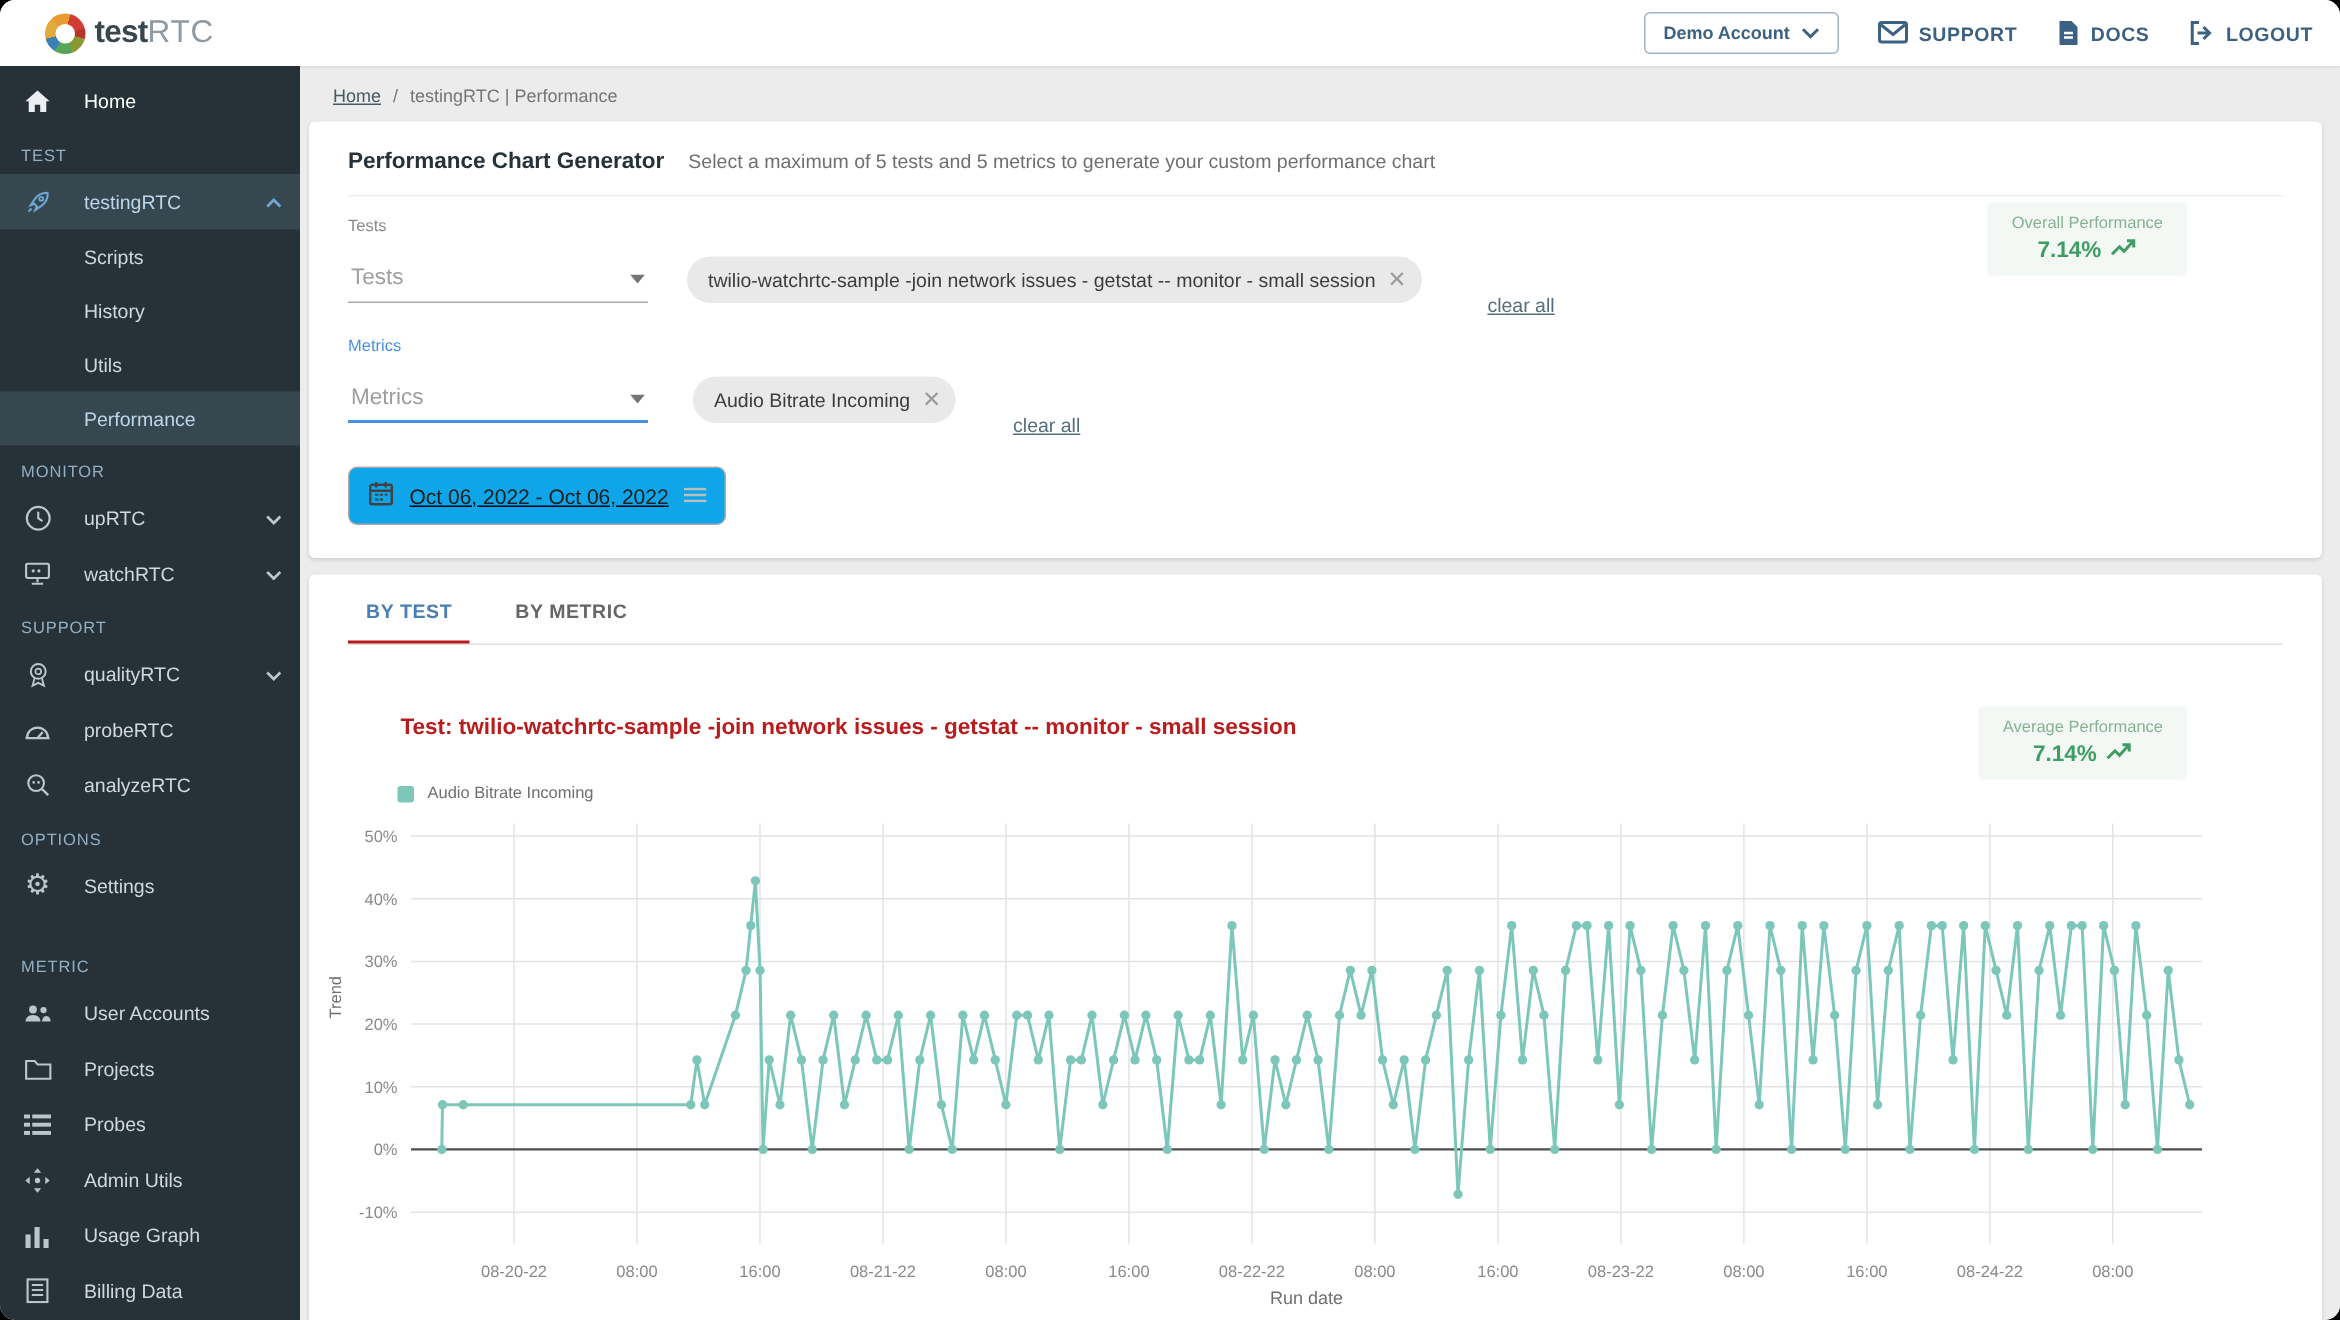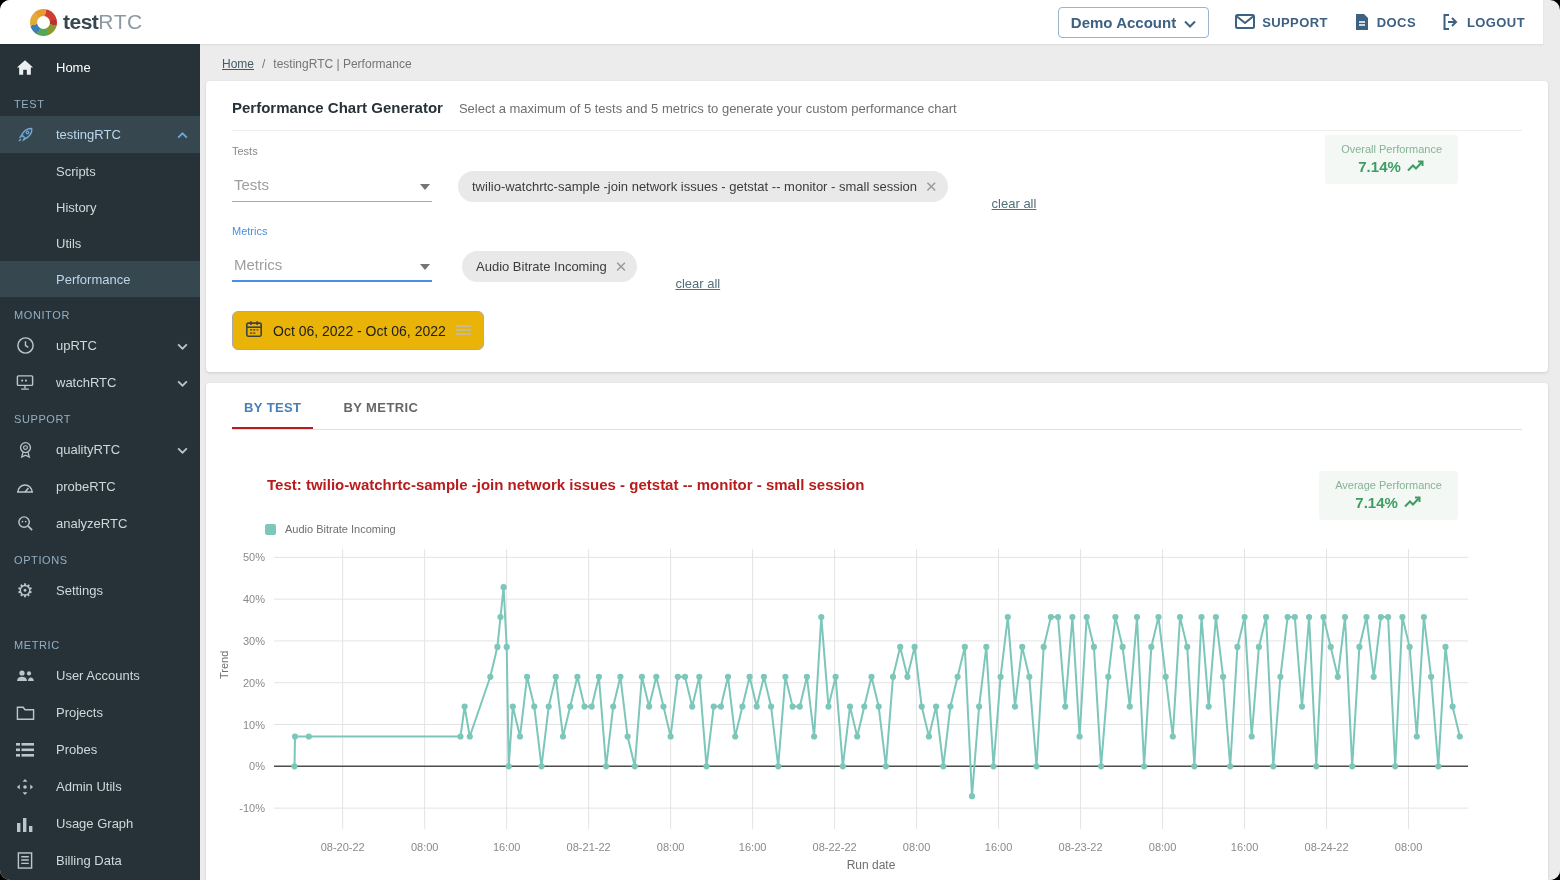--- a/index.html
+++ b/index.html
@@ -1,32 +1,32 @@
 <!DOCTYPE html>
 <html><head>
 <meta charset="utf-8">
 <style>
   * { margin:0; padding:0; box-sizing:border-box; }
   html,body { width:1560px; height:880px; background:#000; font-family:"Liberation Sans", sans-serif; overflow:hidden; }
   .window { position:relative; width:1560px; height:880px; border-radius:10px; overflow:hidden; background:#ececec; }
 
   
-  .topbar { position:absolute; top:0; left:0; right:17px; height:44px; background:#fff; z-index:30;
+  .topbar { position:absolute; top:0; left:0; right:0; height:44px; background:#fff; z-index:30;
             display:flex; justify-content:space-between; padding:0 18px 0 30px;
             box-shadow:0 1px 2px rgba(0,0,0,.08); }
   .logo { display:flex; align-items:center; gap:6px; }
   .logo-ring { width:27px; height:27px; border-radius:50%;
     background:conic-gradient(from -40deg, #e89b30 0 15%, #cf3d33 15% 32%, #b5342c 32% 40%, #8a9a33 40% 55%, #57a657 55% 70%, #3b7fb5 70% 82%, #e2a93b 82% 100%);
     position:relative; }
   .logo-ring::after { content:""; position:absolute; left:7px; top:7px; width:13px; height:13px; border-radius:50%; background:#fff; }
   .logo-test { font-size:21px; font-weight:bold; color:#37474f; letter-spacing:-0.5px; }
   .logo-rtc  { font-size:21px; font-weight:normal; color:#8d9aa1; letter-spacing:0.5px; }
   .top-actions { display:flex; align-items:center; gap:26px; color:#3d6183; }
   .account-btn { display:flex; align-items:center; gap:8px; border:1px solid #9db3c9; border-radius:4px;
-                 padding:6px 12px; font-size:15px; font-weight:bold; color:#3d6183; background:#fff; cursor:pointer; }
+                 padding:6px 12px; font-size:12px; font-weight:bold; color:#3d6183; background:#fff; cursor:pointer; }
   .top-link { display:flex; align-items:center; gap:7px; font-size:13px; font-weight:bold; letter-spacing:.4px; cursor:pointer; }
   .top-link svg { display:block; }
 
   
   .sidebar { position:absolute; top:44px; left:0; width:200px; bottom:0; background:#263238; z-index:20; overflow:hidden; }
   .side-item { display:flex; align-items:center; height:37px; padding:0 12px 0 14px; color:#cfd8dc; font-size:13px; cursor:pointer; }
   .side-item .ico { width:22px; display:flex; justify-content:center; margin-right:20px; color:#b9c6cd; flex:none; }
   .side-item .lbl { flex:1; }
   .side-item .chev { color:#b9c6cd; }
   .side-section { padding:12px 14px 6px; font-size:11px; letter-spacing:.6px; color:#93afc4; }
@@ -54,21 +54,21 @@
   .select { width:200px; display:flex; align-items:center; justify-content:space-between;
             border-bottom:1px solid #ababab; padding:5px 2px 7px; cursor:pointer; }
   .select.focused { border-bottom:2px solid #4a90e2; padding-bottom:6px; }
   .select .ph { font-size:15px; color:#9e9e9e; }
   .select .arr { color:#757575; }
   .chip { display:flex; align-items:center; gap:8px; background:#e9e9e9; border-radius:16px;
           height:31px; padding:0 10px 0 14px; font-size:13px; color:#3c3c3c; margin-left:10px; }
   .chip .x { color:#9a9a9a; font-size:15px; cursor:pointer; line-height:1; }
   .clear-all { font-size:13px; color:#546e7a; text-decoration:underline; cursor:pointer; margin-left:28px;margin-top:35px; }
   .date-btn { margin-top:20px; display:inline-flex; align-items:center; gap:10px; border:1px solid #a9a9a9;
-              border-radius:6px; padding:8px 12px; background:#eab308; cursor:pointer; }
+              border-radius:6px; padding:8px 12px; background:#0ea5e9; cursor:pointer;text-decoration:underline; }
   .date-text { font-size:14px; color:#212121; }
   .perf-badge { position:absolute; right:90px; background:#f3f8f5; border-radius:3px; padding:8px 16px 9px; text-align:center; }
   .perf-badge .pb-label { font-size:11px; color:#86b295; margin-bottom:3px; }
   .perf-badge .pb-value { font-size:15px; font-weight:bold; color:#3f9d63; display:flex; align-items:center; gap:6px; justify-content:center; }
   .badge-overall { top:54px; }
   .badge-average { top:88px; }
 
   
   .panel-results { margin-top:11px; padding:0 0 14px; }
   .tabs { display:flex; margin:0 26px; border-bottom:1px solid #e0e0e0; }

